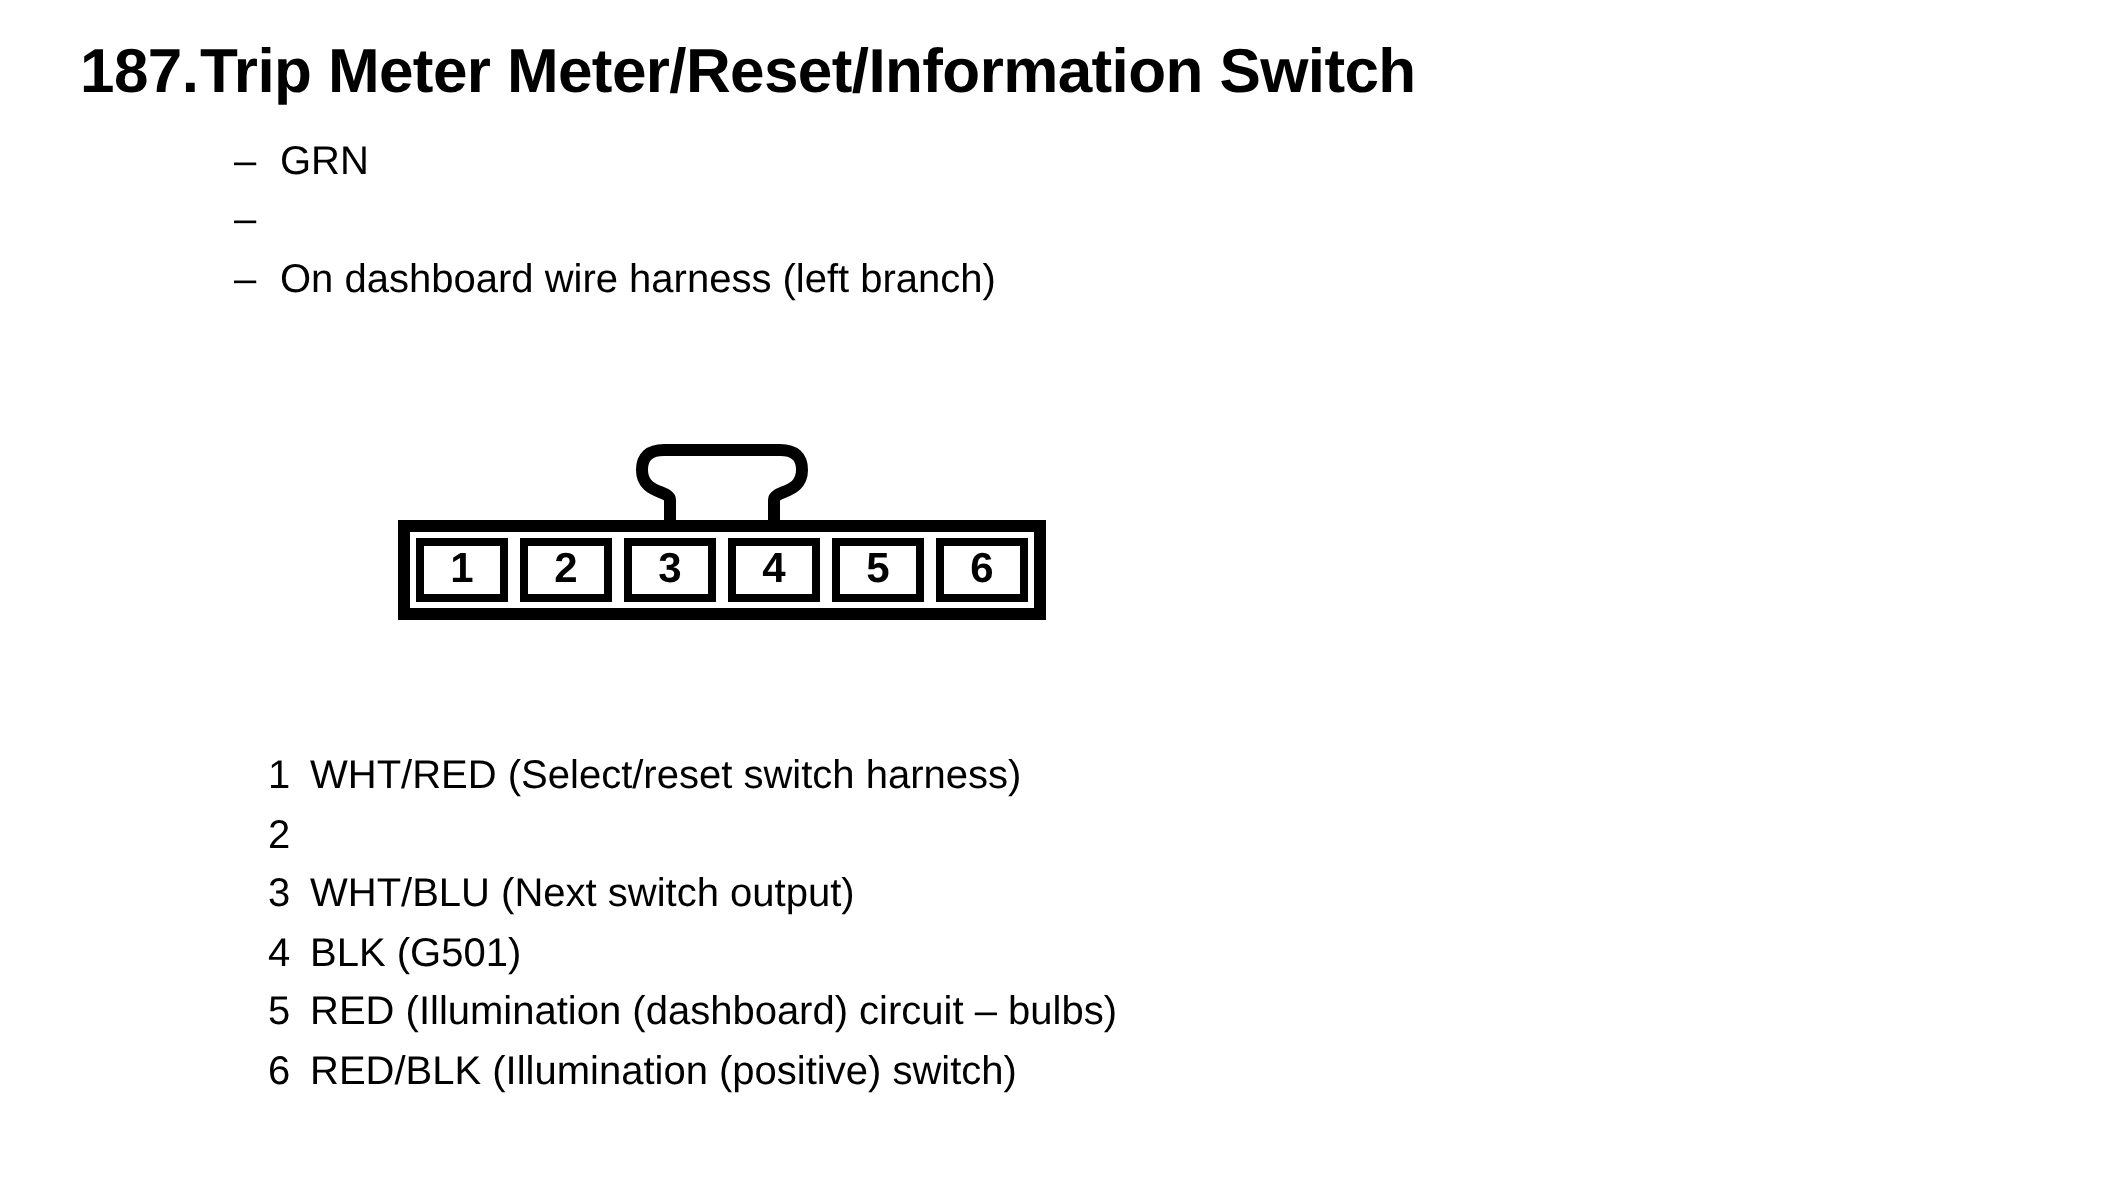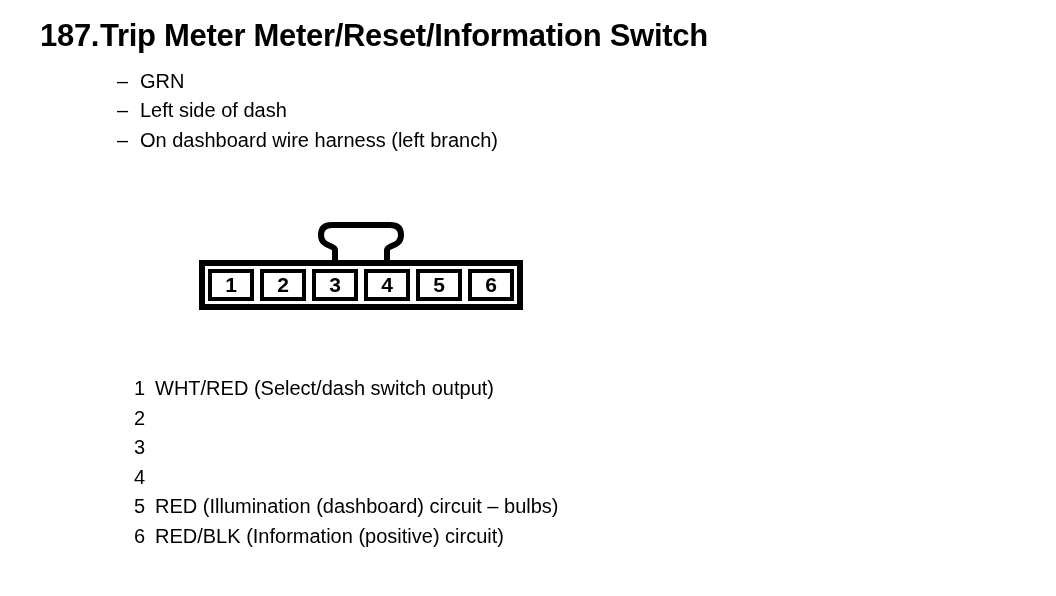--- a/index.html
+++ b/index.html
@@ -96,21 +96,20 @@
     <span class="title-text">Trip Meter Meter/Reset/Information Switch</span>
   </div>
 
   <div class="dash-list">
     <div class="dash-item">
       <span class="dash">–</span>
       <span>GRN</span>
     </div>
     <div class="dash-item">
       <span class="dash">–</span>
-      <span>Left side of dash</span>
     </div>
     <div class="dash-item">
       <span class="dash">–</span>
       <span>On dashboard wire harness (left branch)</span>
     </div>
   </div>
 
   <div class="connector">
     <svg class="connector-tab" viewBox="0 0 86 42" xmlns="http://www.w3.org/2000/svg" aria-hidden="true">
       <path d="M 17 42 L 17 28 C 17 23, 3 25, 3 13 Q 3 3, 14 3 L 72 3 Q 83 3, 83 13 C 83 25, 69 23, 69 28 L 69 42" fill="none" stroke="#000000" stroke-width="6"></path>
@@ -133,34 +132,36 @@
       </div>
       <div class="pin-box">
         <span>6</span>
       </div>
     </div>
   </div>
 
   <div class="legend">
     <div class="legend-row">
       <span class="legend-pin">1</span>
-      <span class="legend-desc">WHT/RED (Select/dash switch output)</span>
+      <span class="legend-desc">WHT/RED (Select/reset switch harness)</span>
     </div>
     <div class="legend-row">
       <span class="legend-pin">2</span>
     </div>
     <div class="legend-row">
       <span class="legend-pin">3</span>
+      <span class="legend-desc">WHT/BLU (Next switch output)</span>
     </div>
     <div class="legend-row">
       <span class="legend-pin">4</span>
+      <span class="legend-desc">BLK (G501)</span>
     </div>
     <div class="legend-row">
       <span class="legend-pin">5</span>
       <span class="legend-desc">RED (Illumination (dashboard) circuit – bulbs)</span>
     </div>
     <div class="legend-row">
       <span class="legend-pin">6</span>
-      <span class="legend-desc">RED/BLK (Information (positive) circuit)</span>
+      <span class="legend-desc">RED/BLK (Illumination (positive) switch)</span>
     </div>
   </div>
 
 </div>
 
 </body></html>

